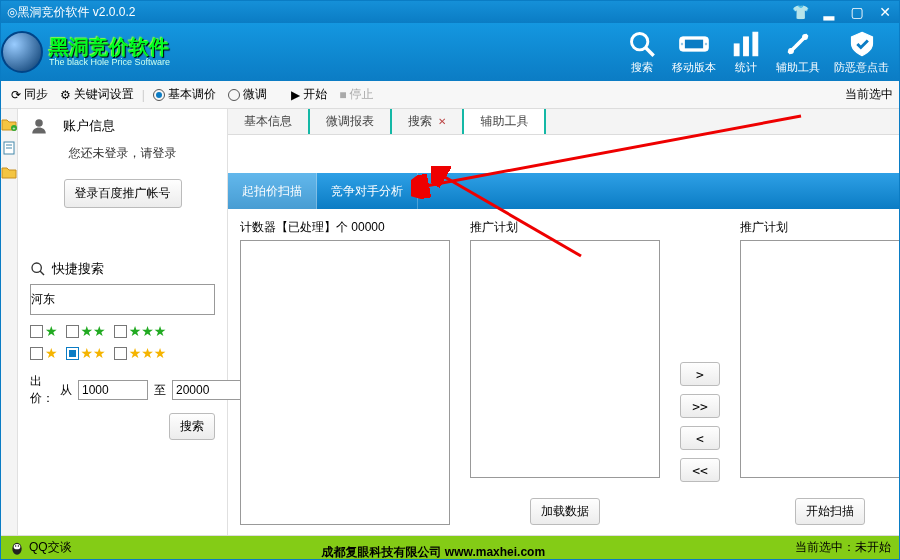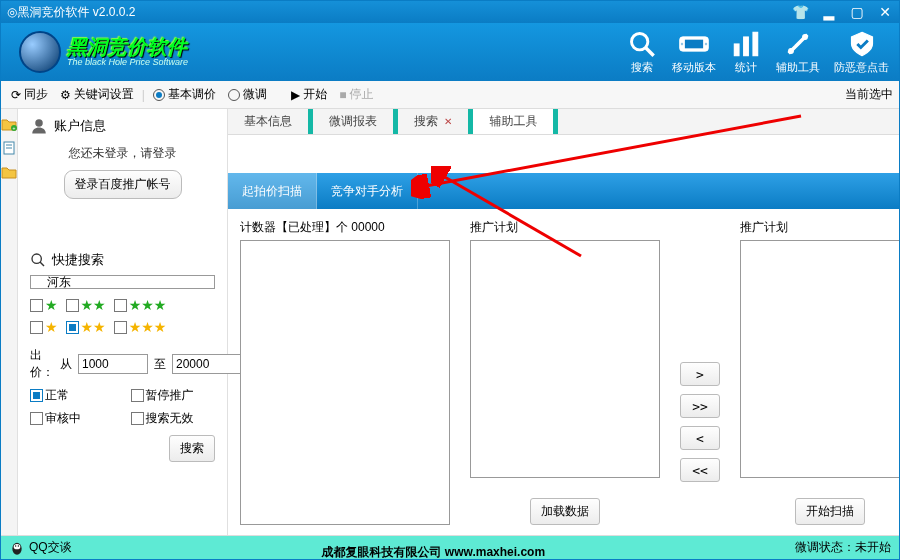--- a/index.html
+++ b/index.html
@@ -3,21 +3,21 @@
 <meta charset="utf-8">
 <style>
 * { margin: 0; padding: 0; box-sizing: border-box; font-family: "Microsoft YaHei", sans-serif; }
 body { width: 900px; height: 560px; border: 1px solid #0a7cc4; background: #fff; position: relative; overflow: hidden; }
 
 .titlebar { height: 22px; background: linear-gradient(#1590d8, #0a7cc4); display: flex; align-items: center; color: #fff; font-size: 12px; padding-left: 6px; }
 .titlebar .spacer { flex: 1; }
 .titlebar .winbtn { width: 28px; height: 18px; display: flex; align-items: center; justify-content: center; color: #fff; font-size: 14px; cursor: pointer; }
 
 .header { height: 58px; background: linear-gradient(#1497e0, #0b7cc4); display: flex; align-items: center; }
-.logo { display: flex; align-items: center; padding-left: 18px; gap: 6px; font-style: italic; }
+.logo { display: flex; align-items: center; padding-left: 0; gap: 6px; }
 .logo-icon { width: 42px; height: 42px; border-radius: 50%; background: radial-gradient(circle at 30% 30%, #9cf, #036); border: 2px solid #048; }
 .logo-text { display: flex; flex-direction: column; line-height: 1.1; }
 .logo-cn { font-size: 20px; font-weight: bold; color: #0f2; text-shadow: 1px 1px 1px #000, -1px -1px 1px #8f4; }
 .logo-en { font-size: 9px; color: #cfe; }
 .header-spacer { flex: 1; }
 .header-tools { display: flex; gap: 14px; padding-right: 10px; }
 .htool { display: flex; flex-direction: column; align-items: center; color: #fff; font-size: 11px; cursor: pointer; gap: 2px; }
 .htool svg { width: 32px; height: 28px; fill: #fff; stroke: #fff; }
 
 .toolbar { height: 28px; background: #f7f7f7; border-bottom: 1px solid #ddd; display: flex; align-items: center; font-size: 12px; padding: 0 6px; gap: 4px; }
@@ -25,61 +25,61 @@
 .toolbar .spacer { flex: 1; }
 .toolbar .rspacer { width: 8px; }
 .radio { width: 12px; height: 12px; border: 1px solid #555; border-radius: 50%; display: inline-flex; align-items: center; justify-content: center; }
 .radio.checked::after { content: ""; width: 6px; height: 6px; background: #0b7cc4; border-radius: 50%; }
 
 .main { position: absolute; top: 108px; bottom: 24px; left: 0; right: 0; display: flex; }
 .rail { width: 26px; background: #f4f4f4; border-right: 1px solid #e0e0e0; display: flex; flex-direction: column; align-items: center; gap: 10px; padding-top: 8px; }
 .rail-ico { width: 16px; height: 14px; }
 
 .sidebar { width: 210px; border-right: 1px solid #e0e0e0; padding: 8px 12px; font-size: 12px; display: flex; flex-direction: column; }
-.acct-head { display: flex; align-items: center; gap: 6px; font-size: 13px; margin-bottom: 10px; }
+.acct-head { display: flex; align-items: center; gap: 15px; font-size: 13px; margin-bottom: 10px; }
 .acct-head svg { width: 18px; height: 18px; fill: #666; }
 .acct-msg { text-align: center; margin-bottom: 8px; color: #333; }
 .btn { border: 1px solid #bbb; background: linear-gradient(#fefefe,#ececec); border-radius: 3px; padding: 4px 10px; font-size: 12px; cursor: pointer; display: inline-block; text-align: center; }
-.login-btn { display: block; margin: 0 auto 12px; padding: 5px 10px; border-radius: 9px; }
+.login-btn { display: block; margin: 9px auto 12px; padding: 5px 10px; }
 .q-head { display: flex; align-items: center; gap: 6px; margin-top: 40px; margin-bottom: 6px; font-size: 13px; }
 .q-head svg { width: 16px; height: 16px; stroke: #333; fill: none; stroke-width: 2; }
-.q-input { width: 100%; height: 14px; border: 1px solid #999; font-size: 12px; padding: 0 16px; margin-bottom: 8px; }
+.q-input { width: 100%; height: 31px; border: 1px solid #999; font-size: 12px; padding: 0 0; margin-bottom: 8px; }
 .stars-row { display: flex; gap: 8px; margin-bottom: 6px; }
 .sgroup { display: flex; align-items: center; gap: 2px; }
 .cbox { width: 13px; height: 13px; border: 1px solid #777; background: #fff; display: inline-flex; align-items: center; justify-content: center; }
 .cbox.checked { border-color: #0b7cc4; }
 .cbox.checked::after { content: ""; width: 7px; height: 7px; background: #0b7cc4; }
 .star { color: #2a2; font-size: 14px; }
 .star.y { color: #f5b400; }
 .price-row { display: flex; align-items: center; gap: 6px; margin: 6px 0; }
 .pin { width: 70px; height: 20px; border: 1px solid #999; font-size: 12px; padding: 0 3px; }
 .status-grid { display: grid; grid-template-columns: 1fr 1fr; gap: 6px 16px; margin-bottom: 8px; }
 .search-btn-row { text-align: right; }
 
 .content { flex: 1; display: flex; flex-direction: column; }
 .tabs1 { height: 26px; display: flex; background: #f4f4f4; border-bottom: 1px solid #dcdcdc; font-size: 12px; }
-.tab1 { padding: 0 16px; display: flex; align-items: center; border-right: 5px solid #14b8a6; color: #444; cursor: pointer; position: relative; gap: 6px; }
+.tab1 { padding: 0 16px; display: flex; align-items: center; border-right: 2px solid #14b8a6; color: #444; cursor: pointer; position: relative; gap: 6px; }
 .tab1.active { background: #fff; }
 .close-x { color: #b44; font-size: 10px; }
 .tabs2 { height: 36px; display: flex; background: linear-gradient(#2ea0e6,#0b7cc4); font-size: 12px; margin-top: 38px; }
 .tab2 { padding: 0 14px; display: flex; align-items: center; color: #fff; cursor: pointer; border-right: 1px solid rgba(255,255,255,0.25); }
 .tab2.active { background: rgba(255,255,255,0.25); }
 
 .panels { flex: 1; display: flex; padding: 10px 12px; gap: 20px; font-size: 12px; }
 .panel { display: flex; flex-direction: column; }
 .panel .pt { margin-bottom: 4px; }
 .pbox { border: 1px solid #999; background: #fff; flex: 1; }
 .p1 { width: 210px; }
 .p2 { width: 190px; }
 .p3 { width: 180px; }
 .midbtns { display: flex; flex-direction: column; justify-content: center; gap: 8px; padding-top: 100px; }
 .mbtn { width: 40px; height: 24px; border: 1px solid #bbb; background: linear-gradient(#fefefe,#ececec); border-radius: 3px; font-size: 13px; cursor: pointer; display: flex; align-items: center; justify-content: center; font-family: monospace; }
 .panel-foot { text-align: center; margin-top: 20px; }
 
-.statusbar { position: absolute; bottom: 0; left: 0; right: 0; height: 24px; border-top: 1px solid #ddd; display: flex; align-items: center; font-size: 12px; padding: 0 8px; background: #5eead4; }
+.statusbar { position: absolute; bottom: 0; left: 0; right: 0; height: 24px; border-top: 1px solid #ddd; display: flex; align-items: center; font-size: 12px; padding: 0 8px; background: #84cc16; }
 .statusbar .qq { display: flex; align-items: center; gap: 4px; cursor: pointer; }
 .statusbar .center { flex: 1; text-align: center; font-weight: bold; margin-top: 10px; }
 
 .arrow { position: absolute; pointer-events: none; stroke: #e00; fill: #e00; stroke-width: 3; }
 </style>
 </head>
 <body>
 
 <div class="titlebar">
   <span>◎</span>
@@ -241,38 +241,20 @@
     </div>
 
     <div class="price-row">
       <span>出价：</span>
       <span>从</span>
       <input class="pin" value="1000" style="">
       <span>至</span>
       <input class="pin" value="20000" style="">
     </div>
 
-    <div class="status-grid">
-      <span class="sgroup">
-          <span class="cbox checked"></span>
-          <span>正常</span>
-        </span>
-      <span class="sgroup">
-          <span class="cbox"></span>
-          <span>暂停推广</span>
-        </span>
-      <span class="sgroup">
-          <span class="cbox"></span>
-          <span>审核中</span>
-        </span>
-      <span class="sgroup">
-          <span class="cbox"></span>
-          <span>搜索无效</span>
-        </span>
-    </div>
     <div class="search-btn-row"><span class="btn">搜索</span></div>
   </div>
 
   <div class="content">
     <div class="tabs1">
       <div class="tab1">基本信息</div>
       <div class="tab1">微调报表</div>
       <div class="tab1">
           <span>搜索</span>
           <span class="close-x">✕</span>
@@ -313,21 +295,21 @@
   <span class="qq">
     <svg width="16" height="16" viewBox="0 0 24 24">
         <ellipse cx="12" cy="13" rx="7" ry="9" fill="#222"></ellipse>
         <ellipse cx="12" cy="10" rx="5" ry="4" fill="#fff"></ellipse>
         <circle cx="10" cy="9" r="1" fill="#000"></circle>
         <circle cx="14" cy="9" r="1" fill="#000"></circle>
       </svg>
     <span>QQ交谈</span>
   </span>
   <div class="center">成都复眼科技有限公司 www.maxhei.com</div>
-  <span><span>微调状态：</span><span>未开始</span></span>
+  <span><span>当前选中：</span><span>未开始</span></span>
 </div>
 
 <svg class="arrow" style="left:410px; top:110px;" width="400" height="90">
   <defs>
       <marker id="ah1" markerWidth="8" markerHeight="8" refX="1" refY="4" orient="auto">
         <path d="M0 0 L8 4 L0 8 z" fill="#e00"></path>
       </marker>
     </defs>
   <line x1="390" y1="5" x2="15" y2="75" marker-end="url(#ah1)"></line>
 </svg>

